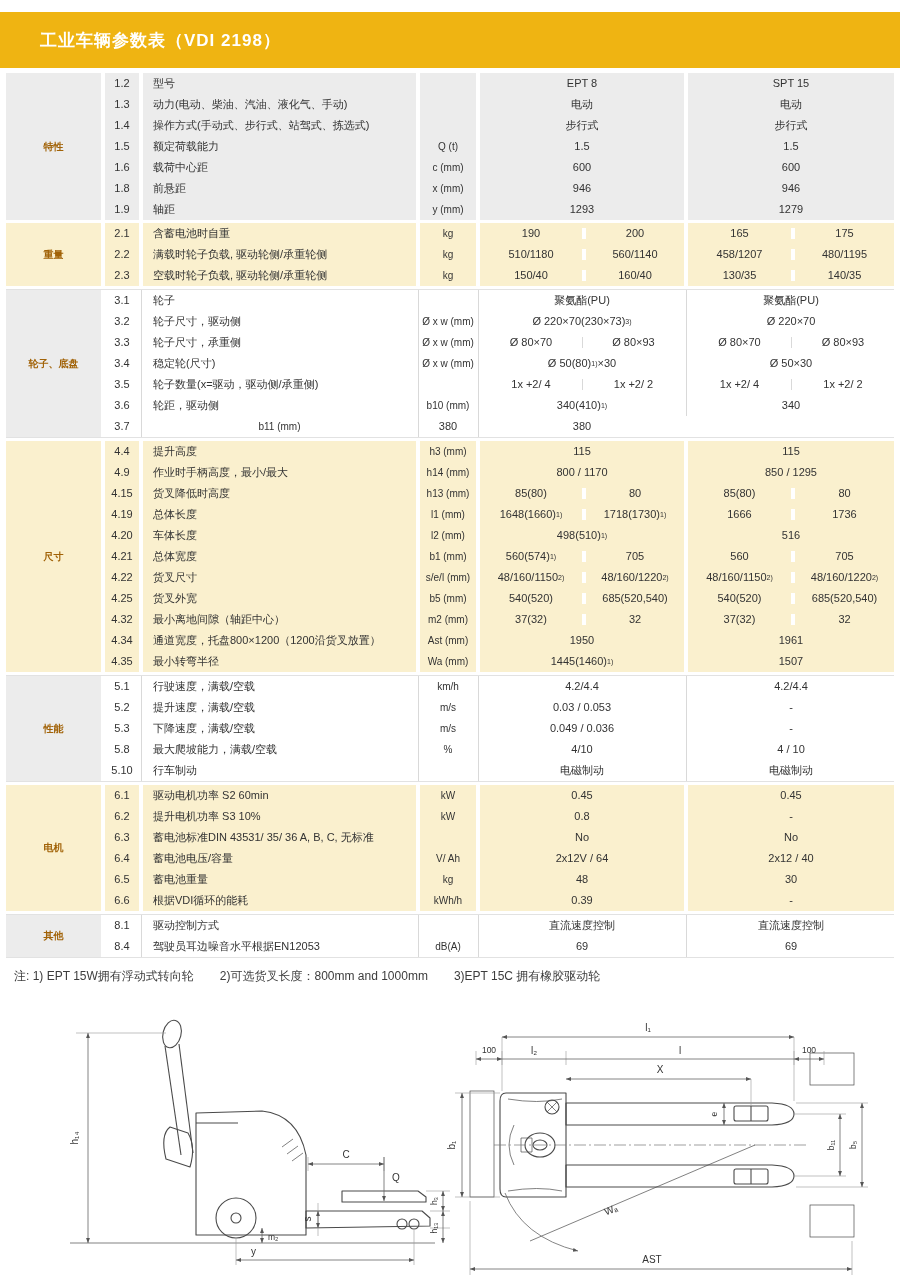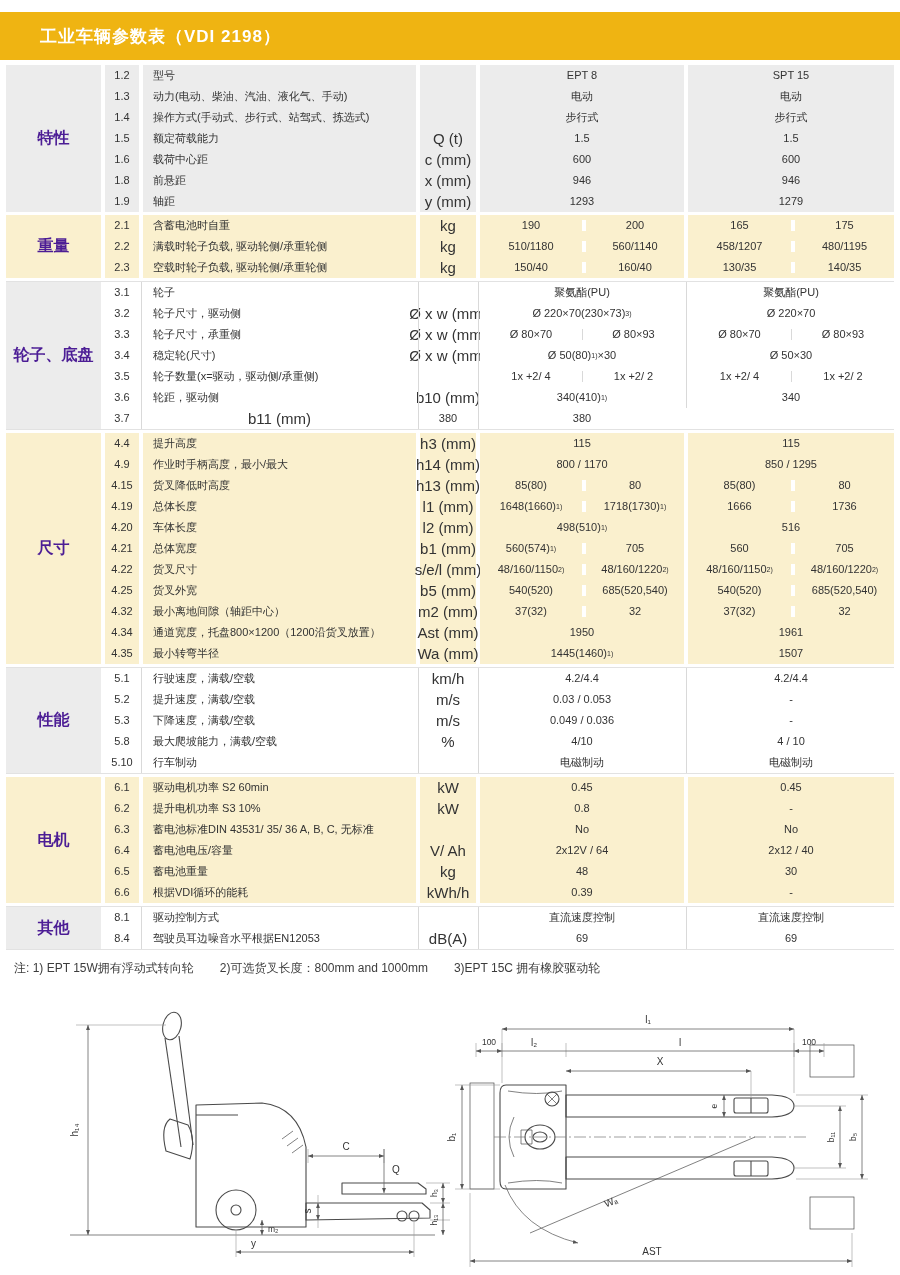--- a/index.html
+++ b/index.html
@@ -9,40 +9,40 @@
     --line:#D9D9D9;
     --ink:#333333;
   }
   *{box-sizing:border-box;}
   html,body{margin:0;padding:0;}
   body{
     width:900px;height:1275px;background:#ffffff;overflow:hidden;
     font-family:"Liberation Sans","DejaVu Sans",sans-serif;color:var(--ink);
   }
   .banner{
-    margin-top:12px;height:48px;background:var(--banner);
+    margin-top:12px;height:56px;background:var(--banner);
     display:flex;align-items:center;
   }
   .banner .title{
     color:#ffffff;font-size:17px;font-weight:bold;letter-spacing:1px;padding-left:40px;
   }
   .spec-table{margin:5px 6px 0 6px;}
   .section{display:flex;gap:4px;margin-bottom:3px;}
   .tone-white{border-top:1px solid #E2E2E2;border-bottom:1px solid #E2E2E2;}
   .sec-label{
     flex:0 0 95px;display:flex;align-items:center;justify-content:center;
-    font-size:16px;font-weight:bold;color:#4c1d95;
+    font-size:10px;font-weight:bold;color:#a16207;
   }
   .tone-gray .sec-label,.tone-white .sec-label{background:var(--gray);}
   .tone-cream .sec-label{background:var(--cream);}
   .sec-rows{flex:1;display:flex;flex-direction:column;}
   .row{display:grid;grid-template-columns:34px 273px 56px 204px 206px;column-gap:4px;height:21px;}
   .cell{display:flex;align-items:center;justify-content:center;font-size:11px;white-space:nowrap;line-height:1;}
   .cell.desc{justify-content:flex-start;padding-left:10px;}
-  .cell.unit{font-size:15px;}
+  .cell.unit{font-size:10px;}
   .tone-gray .cell{background:var(--gray);}
   .tone-cream .cell{background:var(--cream);}
   .tone-white .cell{background:#fff;position:relative;}
   .tone-white .row .cell + .cell::before{
     content:"";position:absolute;left:-2.5px;top:0;bottom:0;width:1px;background:var(--line);
   }
   .cell.val.split{display:grid;grid-template-columns:1fr 1fr;}
   .half{display:flex;align-items:center;justify-content:center;}
   .tone-gray .half + .half,.tone-cream .half + .half{border-left:4px solid #ffffff;}
   .tone-white .half + .half{border-left:1px solid var(--line);}

